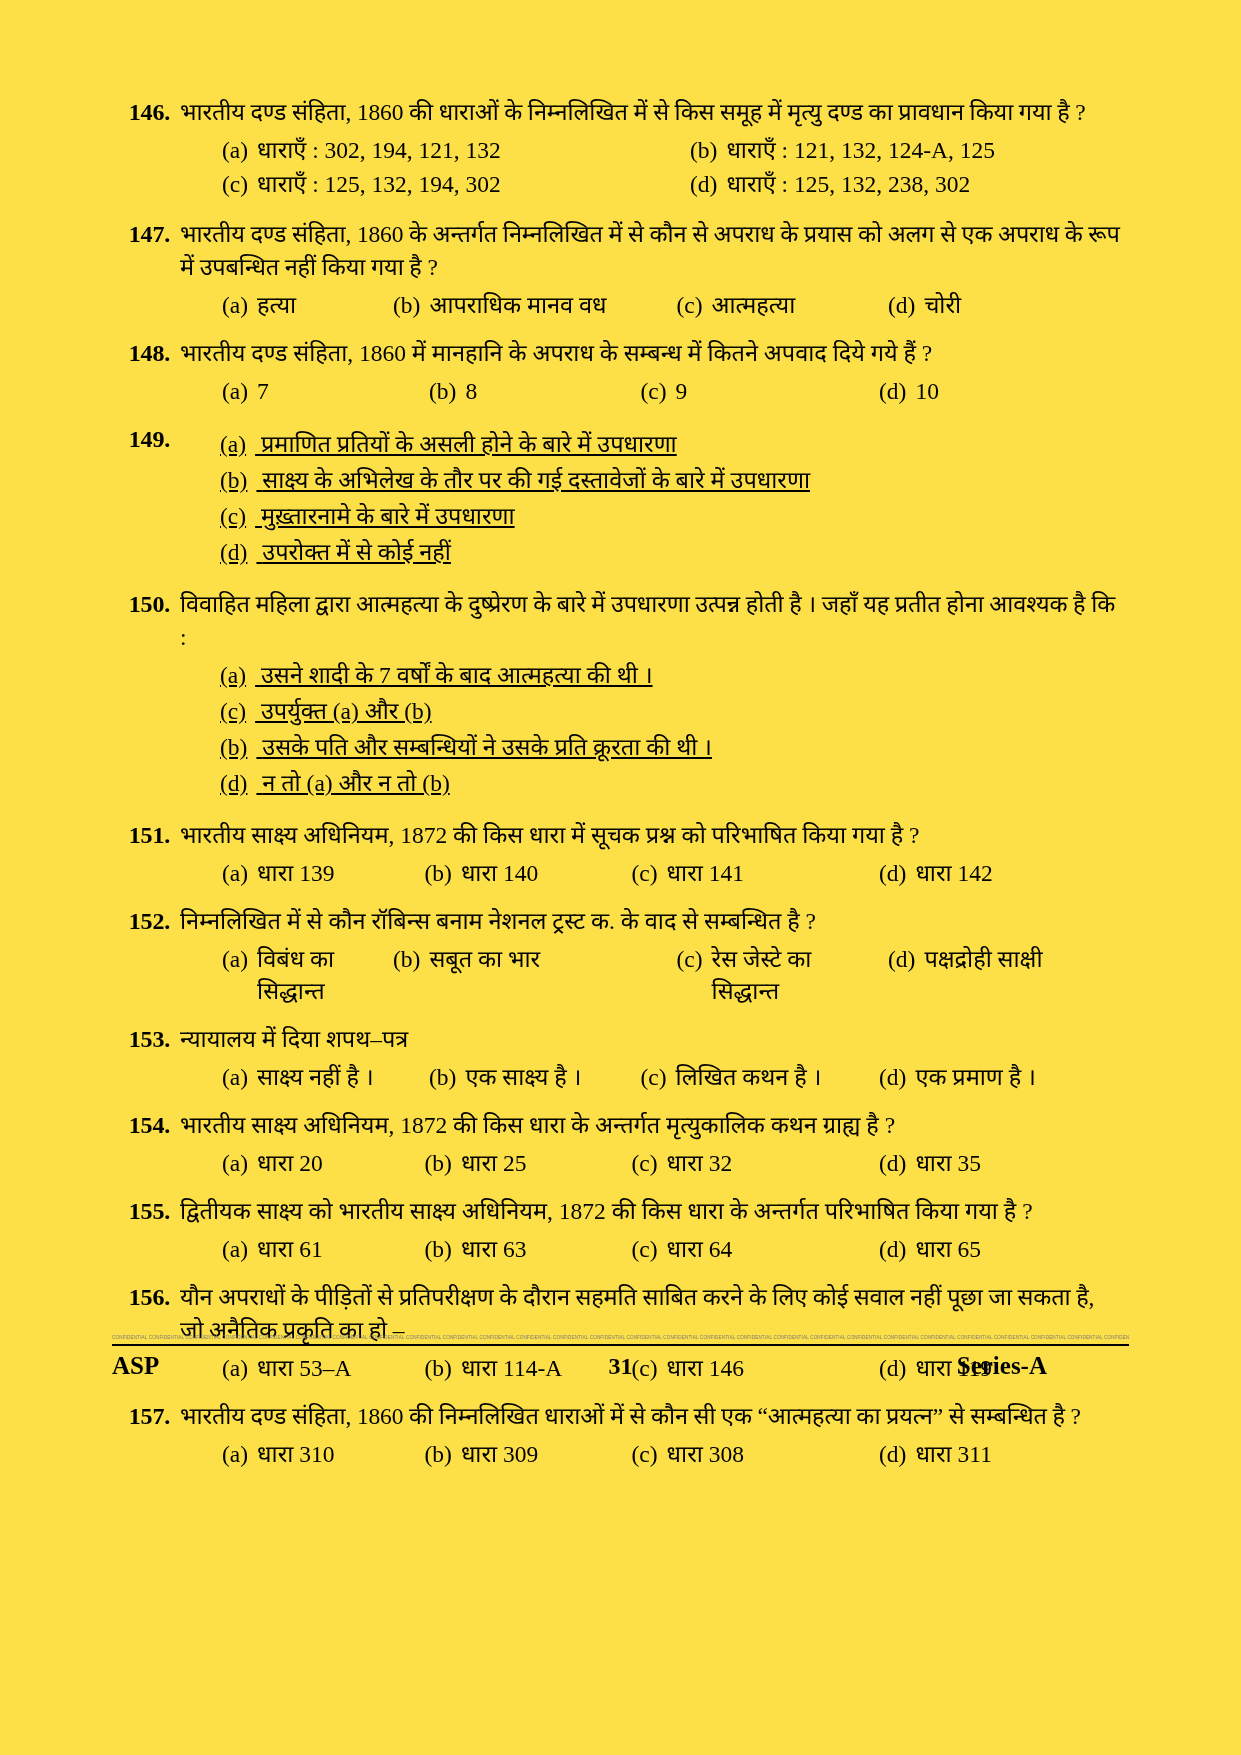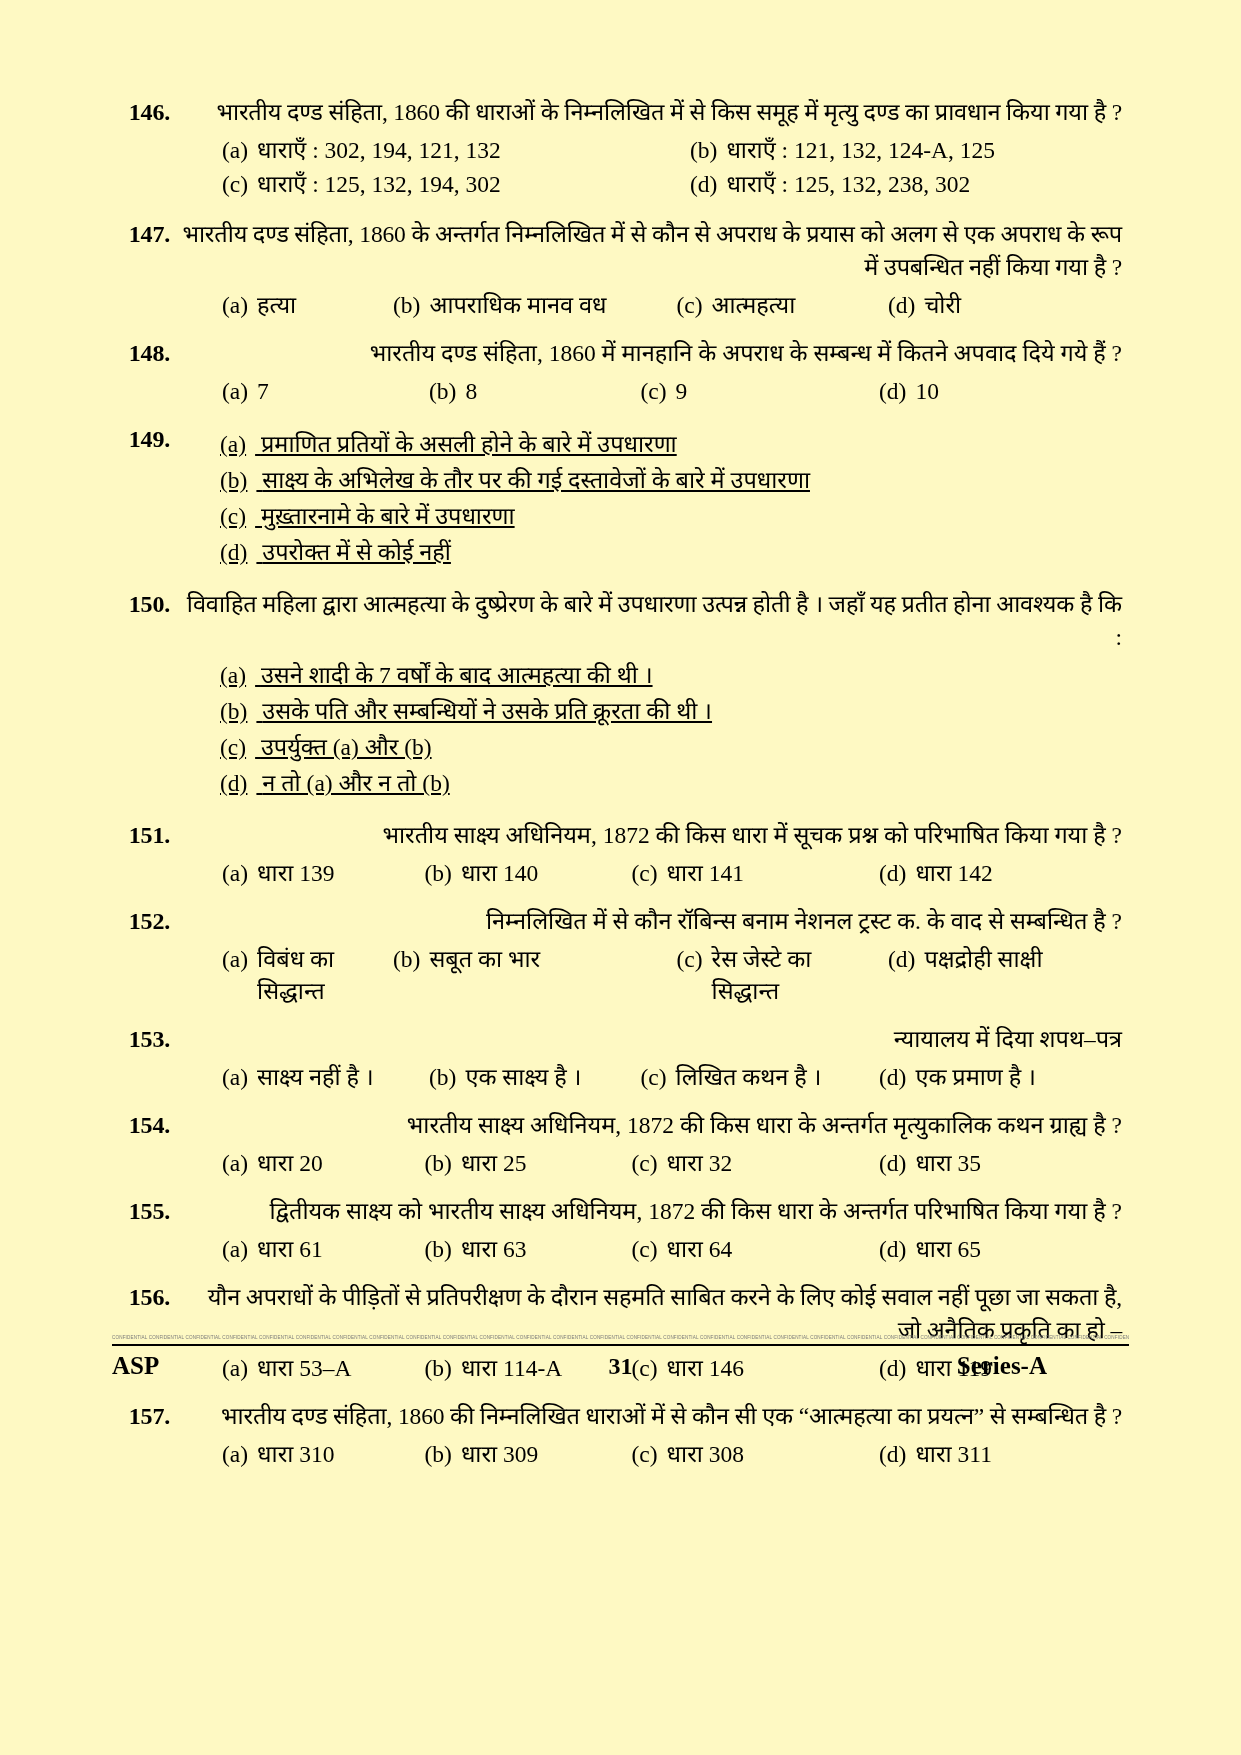--- a/index.html
+++ b/index.html
@@ -9,21 +9,21 @@
   }
   body {
     font-family: "Liberation Serif", "DejaVu Serif", serif;
     color: #000000;
   }
   .page {
     position: relative;
     width: 1241px;
     height: 1755px;
     margin: 0 auto;
-    background: #fef9c3;
+    background: #fde047;
     box-sizing: border-box;
     overflow: hidden;
   }
   .content {
     position: absolute;
     left: 112px;
     top: 96px;
     width: 1010px;
   }
   .q-block {
@@ -43,21 +43,21 @@
     font-family: "Liberation Serif", "DejaVu Serif", serif;
   }
   .q-body {
     flex: 1 1 auto;
     min-width: 0;
   }
   .q-text {
     font-size: 23.5px;
     line-height: 33px;
     font-family: "Liberation Serif", "DejaVu Serif", serif;
-    text-align: right;
+    text-align: left;
     word-spacing: 0px;
   }
   .q-text.wide { letter-spacing: -0.15px; }
 
   
   .opts {
     margin-top: 5px;
   }
   .opts.cols4 {
     display: flex;
@@ -254,26 +254,26 @@
     <div class="q-block">
       <div class="q-num">150.</div>
       <div class="q-body">
         <div class="q-text wide">विवाहित महिला द्वारा आत्महत्या के दुष्प्रेरण के बारे में उपधारणा उत्पन्न होती है । जहाँ यह प्रतीत होना आवश्यक है कि :</div>
         <div class="opts stack indent-opts-sm">
           <div class="opt">
             <span class="lbl">(a)</span>
             <span class="val">उसने शादी के 7 वर्षों के बाद आत्महत्या की थी ।</span>
           </div>
           <div class="opt">
+            <span class="lbl">(c)</span>
+            <span class="val">उपर्युक्त (a) और (b)</span>
+          </div>
+          <div class="opt">
             <span class="lbl">(b)</span>
             <span class="val">उसके पति और सम्बन्धियों ने उसके प्रति क्रूरता की थी ।</span>
-          </div>
-          <div class="opt">
-            <span class="lbl">(c)</span>
-            <span class="val">उपर्युक्त (a) और (b)</span>
           </div>
           <div class="opt">
             <span class="lbl">(d)</span>
             <span class="val">न तो (a) और न तो (b)</span>
           </div>
         </div>
       </div>
     </div>
 
     <div class="q-block">

